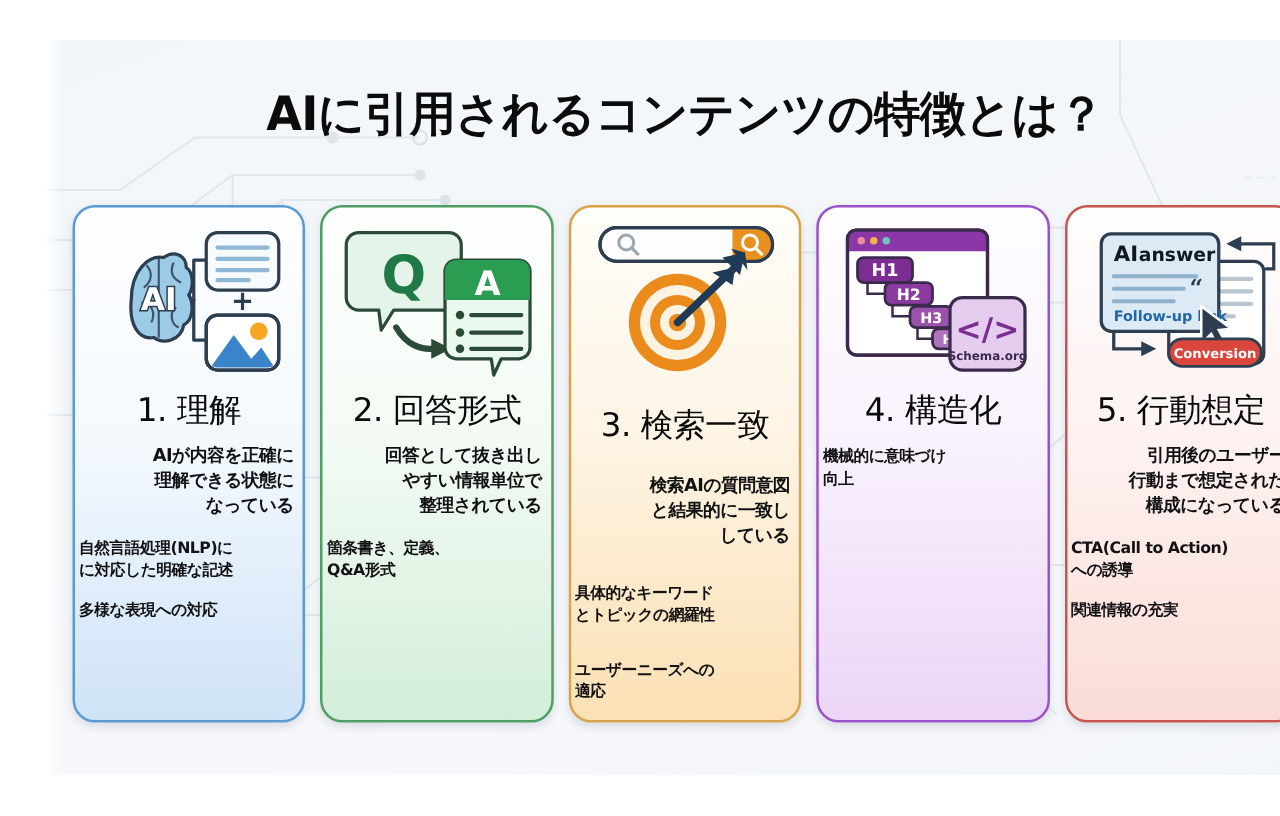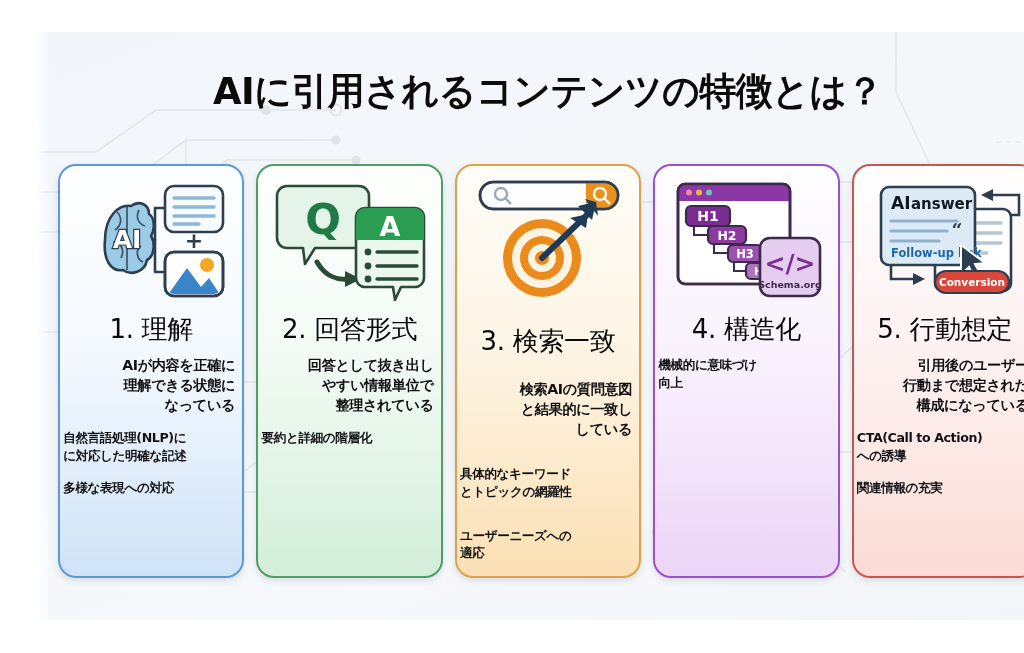--- a/index.html
+++ b/index.html
@@ -297,21 +297,22 @@
                 <path d="M110 101 L150 101"></path>
               </g>
             </g>
           </g>
         </svg>
       </div>
       <div class="card-heading">2. 回答形式</div>
       <div class="card-desc" style="white-space:pre-line">回答として抜き出し
 やすい情報単位で
 整理されている</div>
-      <div class="card-point" style="white-space:pre-line">要約と詳細の階層化</div>
+      <div class="card-point" style="white-space:pre-line">箇条書き、定義、
+Q&amp;A形式</div>
     </div>
 
     <div class="card c3">
       <div class="card-icon">
         <svg width="165" height="128" viewBox="0 0 165 128">
 
           <g>
             <rect x="14" y="6" width="138" height="27" rx="13.5" fill="#fdfdfd" stroke="#2c3e50" stroke-width="2.6"></rect>
             <clipPath id="sbclip">
                 <rect x="14" y="6" width="138" height="27" rx="13.5"></rect>

